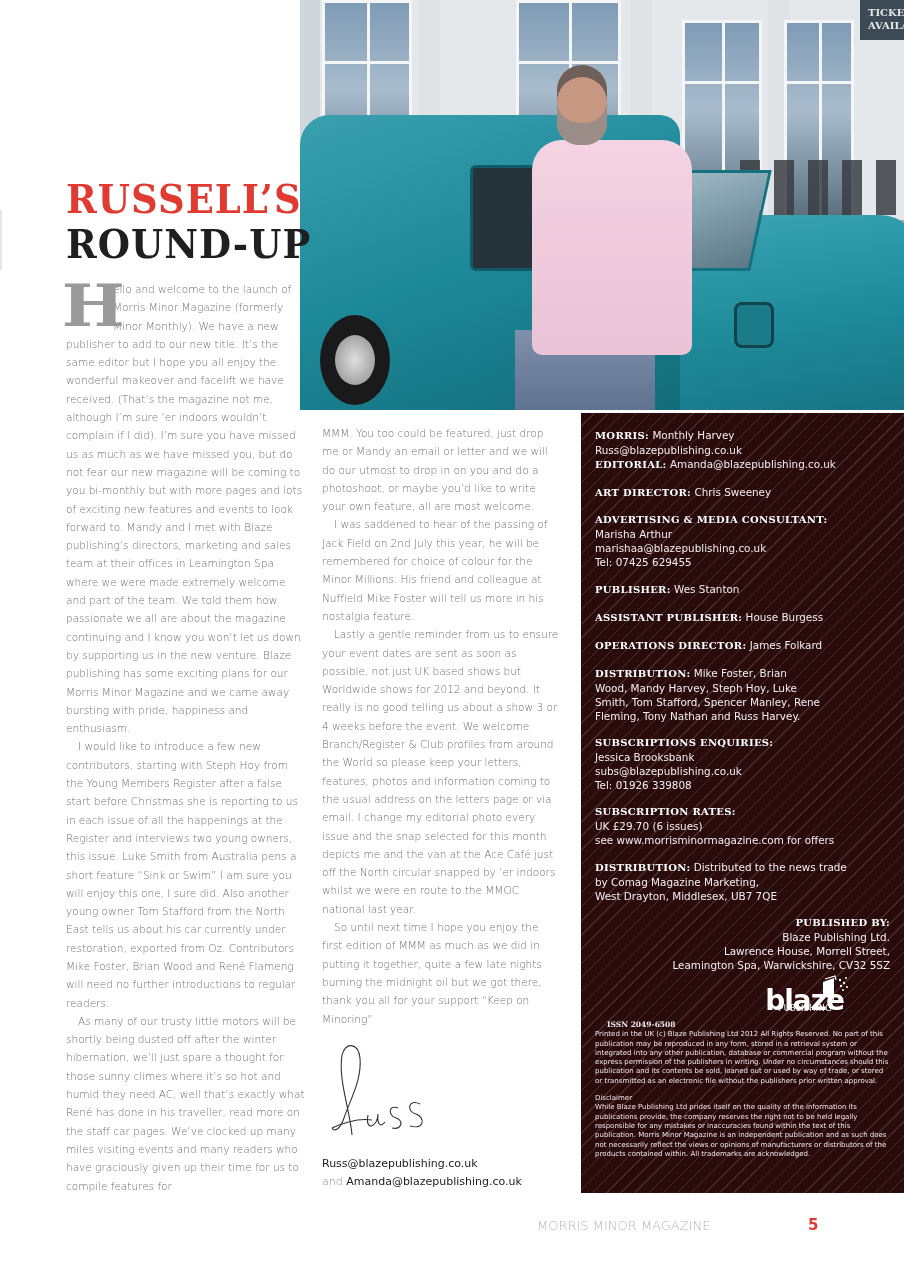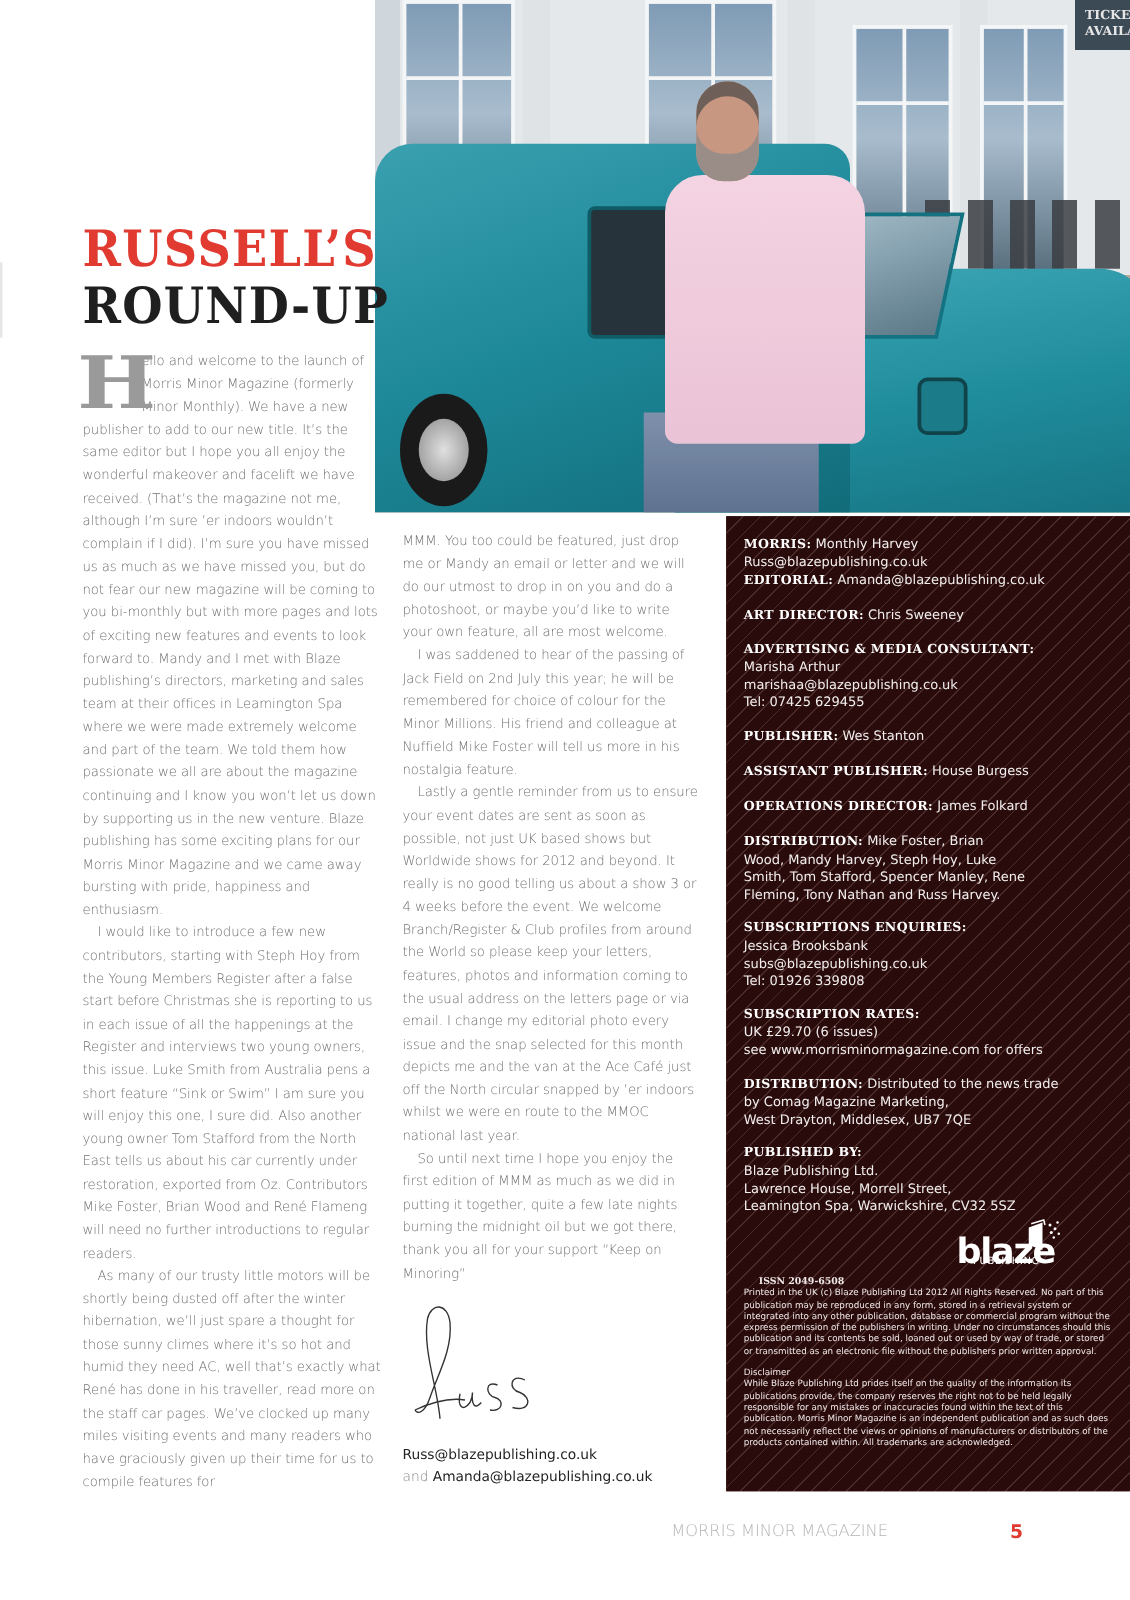--- a/index.html
+++ b/index.html
@@ -264,21 +264,21 @@
   <div class="block">
     <span class="line lbl">SUBSCRIPTION RATES:</span>
     <span class="line">UK £29.70 (6 issues)</span>
     <span class="line">see www.morrisminormagazine.com for offers</span>
   </div>
   <div class="block">
     <span class="line"><span class="lbl">DISTRIBUTION:</span> <span>Distributed to the news trade</span></span>
     <span class="line">by Comag Magazine Marketing,</span>
     <span class="line">West Drayton, Middlesex, UB7 7QE</span>
   </div>
-  <div class="block" style="margin-bottom:4px;">
+  <div class="block" style="margin-bottom:4px;text-align:right;">
     <span class="line lbl">PUBLISHED BY:</span>
     <span class="line">Blaze Publishing Ltd.</span>
     <span class="line">Lawrence House, Morrell Street,</span>
     <span class="line">Leamington Spa, Warwickshire, CV32 5SZ</span>
   </div>
 
   <div class="logo">
     <span class="word">blaze</span>
     <span class="sub">PUBLISHING</span>
     <svg class="book" viewBox="0 0 30 30">

